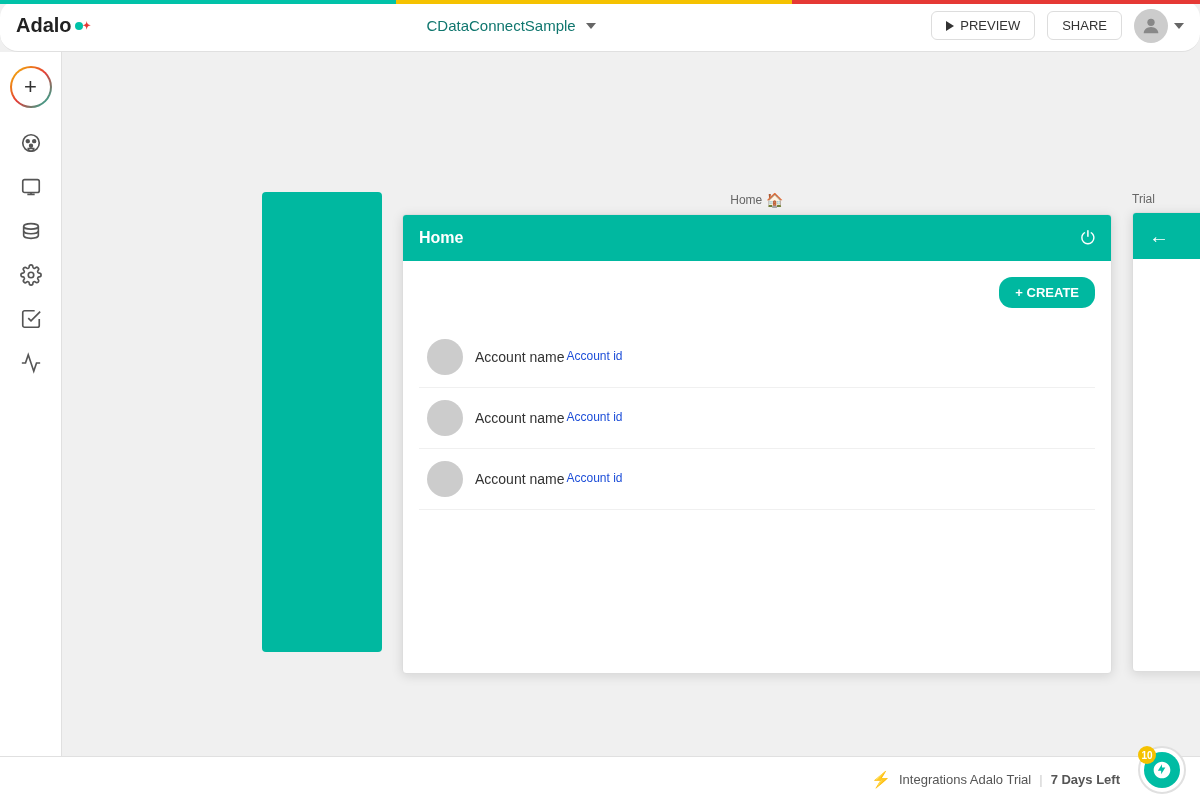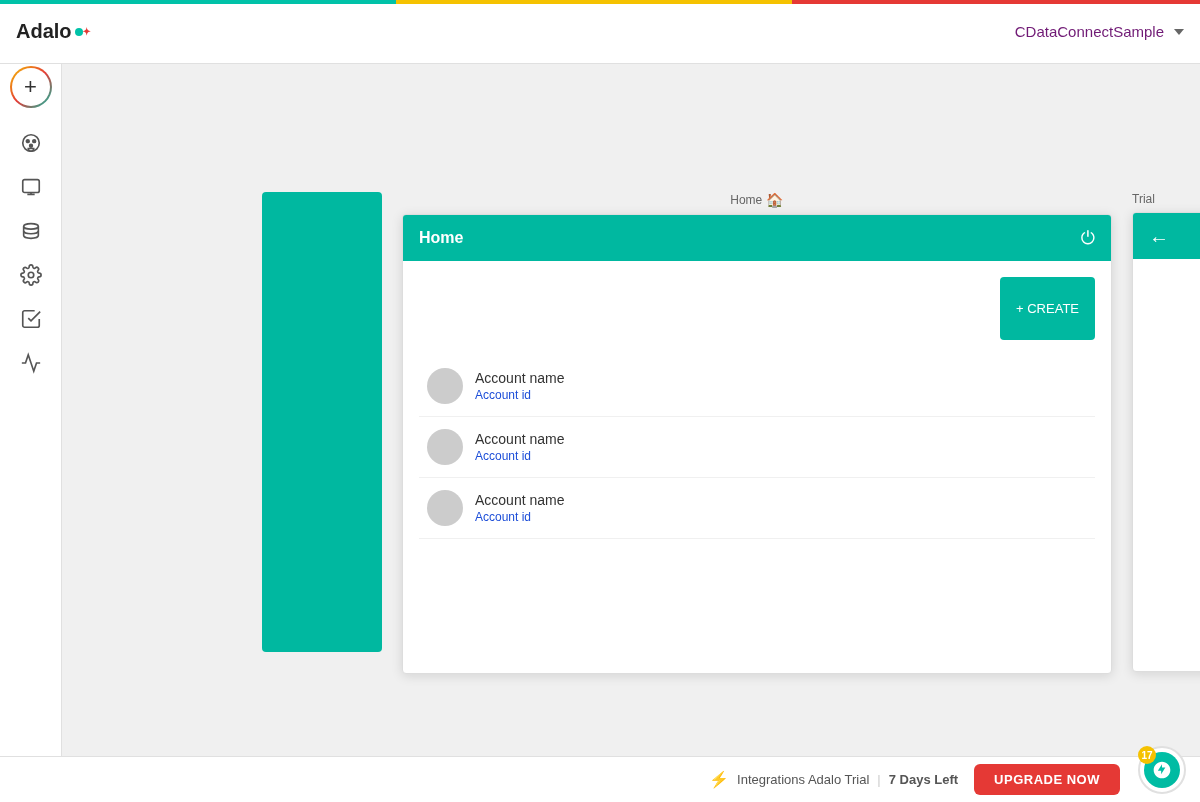--- a/index.html
+++ b/index.html
@@ -1,25 +1,26 @@
 <!DOCTYPE html>
 <html><head>
   <meta charset="utf-8">
   <style>
     * { box-sizing: border-box; margin: 0; padding: 0; }
     body { font-family: -apple-system, BlinkMacSystemFont, 'Segoe UI', sans-serif; background: #f0f0f0; overflow: hidden; }
 
     
     #topbar {
-      position: fixed; top: 0; left: 0; right: 0; height: 64px;
+      position: fixed; top: 0; left: 0; right: 0; height: 52px;
       background: #fff;
       border-bottom: 1px solid #e0e0e0;
       display: flex; align-items: center; justify-content: space-between;
       padding: 0 16px;
       z-index: 100;
+      border-radius: 18px;
     }
     #topbar-left { display: flex; align-items: center; }
     #topbar-center { display: flex; align-items: center; gap: 6px; font-size: 15px; font-weight: 500; color: #333; }
     #topbar-right { display: flex; align-items: center; gap: 12px; }
 
     .adalo-logo { display: flex; align-items: center; gap: 2px; font-size: 20px; font-weight: 700; color: #222; }
     .logo-dot { width: 8px; height: 8px; background: #00c2a8; border-radius: 50%; margin-left: 1px; }
 
     .chevron-down { display: inline-block; width: 0; height: 0; border-left: 5px solid transparent; border-right: 5px solid transparent; border-top: 6px solid #666; margin-left: 4px; vertical-align: middle; }
 
@@ -117,37 +118,37 @@
       padding: 0 16px;
     }
     .screen-title { color: #fff; font-size: 16px; font-weight: 600; }
     .power-icon { color: #fff; font-size: 18px; cursor: pointer; }
 
     .screen-body { padding: 16px; background: #fff; }
 
     .create-btn {
       float: right;
       background: #00b8a0; color: #fff;
-      border: none; border-radius: 4px;
-      padding: 24px 16px; font-size: 13px; font-weight: 400;
+      border: none; border-radius: 13px;
+      padding: 8px 16px; font-size: 13px; font-weight: 700;
       cursor: pointer; display: flex; align-items: center; gap: 6px;
       margin-bottom: 16px;
     }
 
     .list-area { clear: both; margin-top: 50px; }
     .list-item {
       display: flex; align-items: center; gap: 12px;
       padding: 12px 8px;
       border-bottom: 1px solid #f0f0f0;
     }
     .list-avatar {
       width: 36px; height: 36px; border-radius: 50%;
       background: #ccc; flex-shrink: 0;
     }
-    .list-text { display: flex; flex-direction: column; gap: 2px; }
+    .list-text { display: flex; flex-direction: row; gap: 2px; }
     .list-name { font-size: 14px; color: #333; font-weight: 500; }
     .list-sub { font-size: 12px; color: #1d4ed8; }
 
     
     .left-panel {
       width: 120px; height: 460px;
       background: #00b8a0;
       border-radius: 4px;
       flex-shrink: 0;
     }
@@ -227,22 +228,40 @@
 
 <div id="topbar">
   <div id="topbar-left">
     <div class="adalo-logo">
       <span>Adalo</span>
       <span class="logo-dot"></span>
       <span style="color:#e53935;font-size:10px;vertical-align:super;margin-left:-2px;">✦</span>
     </div>
   </div>
   <div id="topbar-center">
-    <span style="font-size:15px;font-weight:500;color:#701a75;">CDataConnectSample</span>
+    <span style="font-size:15px;font-weight:500;color:#0f766e;">CDataConnectSample</span>
     <div class="chevron-down"></div>
+  </div>
+  <div id="topbar-right">
+    <button class="btn-preview">
+      <span class="play-icon"></span>
+      <span>PREVIEW</span>
+    </button>
+    <button class="btn-share">
+      <span>SHARE</span>
+    </button>
+    <div class="avatar-chevron">
+      <div class="avatar-btn">
+        <svg viewBox="0 0 24 24" width="22" height="22" fill="#888">
+            <circle cx="12" cy="8" r="4"></circle>
+            <path d="M4 20c0-4 3.6-7 8-7s8 3 8 7"></path>
+          </svg>
+      </div>
+      <div class="chevron-down"></div>
+    </div>
   </div>
 </div>
 
 <div id="sidebar">
   <button class="sidebar-add-btn">
     <span style="font-size:22px;font-weight:300;color:#333;line-height:1;">+</span>
   </button>
 
   <div class="sidebar-icon">
     <svg viewBox="0 0 24 24" fill="none" stroke="#555" stroke-width="1.8">
@@ -345,27 +364,24 @@
   </div>
 </div>
 
 <div id="upgrade-bar">
   <div class="trial-text">
     <span class="trial-icon">⚡</span>
     <span>Integrations Adalo Trial</span>
     <span class="trial-separator">|</span>
     <span style="font-weight:600;">7 Days Left</span>
   </div>
-  <button class="upgrade-btn">
-    <span>UPGRADE NOW</span>
-  </button>
 </div>
 
 <div class="notif-badge-wrapper">
   <div class="notif-circle">
-    <div class="notif-count">17</div>
+    <div class="notif-count">10</div>
     <div class="notif-avatar-inner">
       <svg viewBox="0 0 24 24" width="20" height="20" fill="white">
           <path d="M12 2C6.48 2 2 6.48 2 12s4.48 10 10 10 10-4.48 10-10S17.52 2 12 2zm-1 15v-4H7l5-8v4h4l-5 8z"></path>
         </svg>
     </div>
   </div>
 </div>
 
 </body></html>

